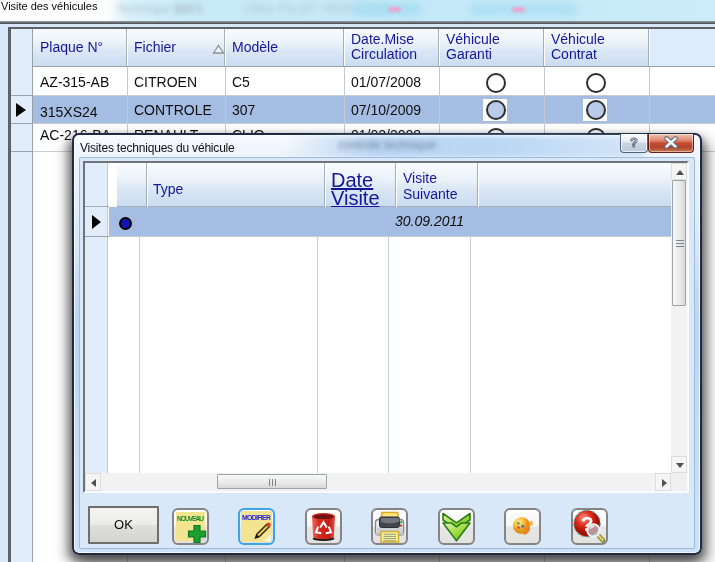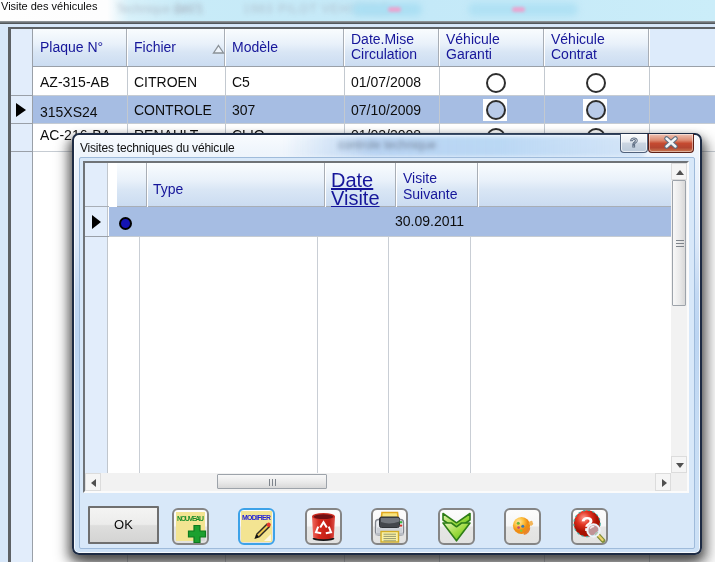--- a/index.html
+++ b/index.html
@@ -188,21 +188,21 @@
           <div class="hx" style="left:29px;"></div>
           <div class="hx" style="left:207px;"></div>
           <div class="hx" style="left:278px;"></div>
           <div class="hx" style="left:360px;"></div>
           <div class="hcell" style="left:36px; top:19px; font-size:14px;">Type</div>
           <div class="hcell" style="left:214px; top:8px; font-size:20px; line-height:18px;text-decoration:underline;">Date<br>Visite</div>
           <div class="hcell" style="left:286px; top:8px; font-size:14px; line-height:15.5px;">Visite<br>Suivante</div>
         </div>
         <div id="irow">
           <div id="bluedot"></div>
-          <div style="position:absolute; left:286px; top:6px;">30.09.2011</div>
+          <div style="position:absolute; left:286px; top:6px;font-style:italic;">30.09.2011</div>
         </div>
         <div id="irowind"></div>
       </div>
       <div id="vsb">
         <div class="sbtn" style="left:0; top:0; width:16px; height:17px;">
             <div class="arrow" style="left:4px; top:6px; border-left:4px solid transparent; border-right:4px solid transparent; border-bottom:5px solid #505050;"></div>
           </div>
         <div class="sbtn" style="left:0; top:293px; width:16px; height:17px;">
             <div class="arrow" style="left:4px; top:6px; border-left:4px solid transparent; border-right:4px solid transparent; border-top:5px solid #505050;"></div>
           </div>

